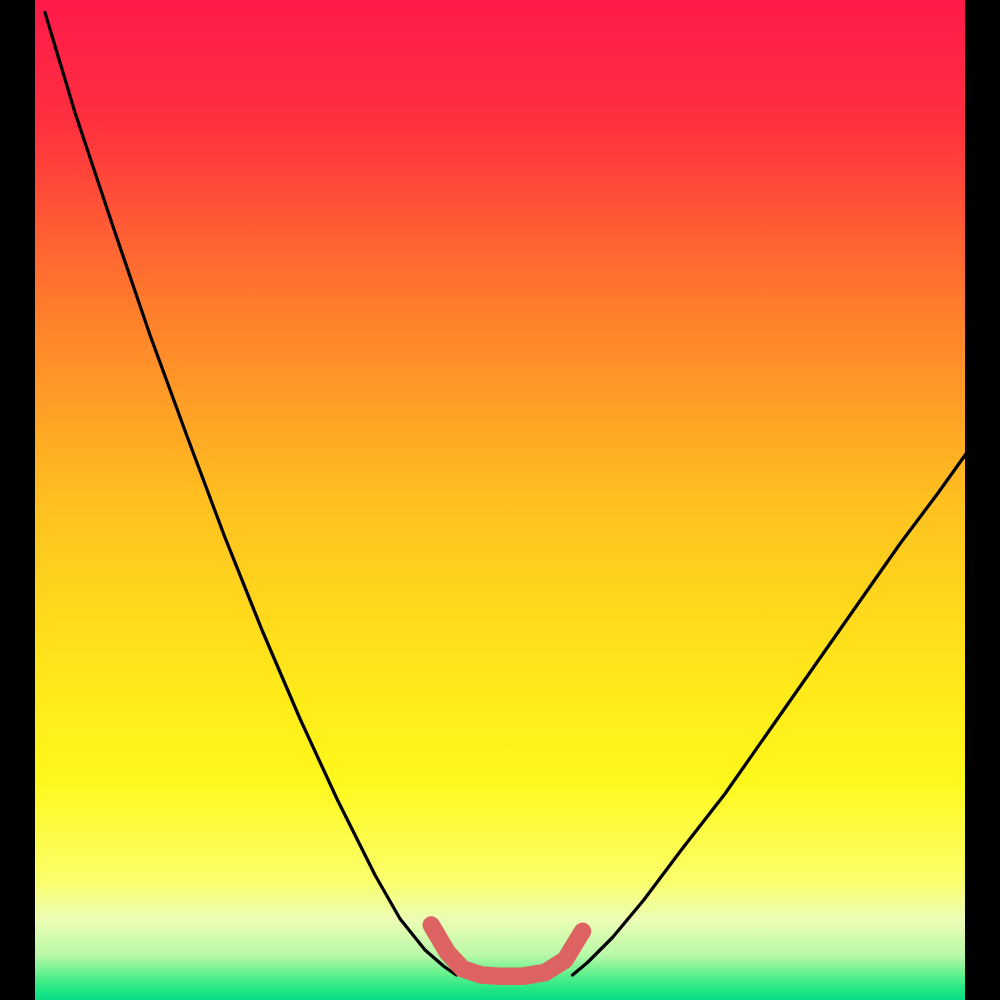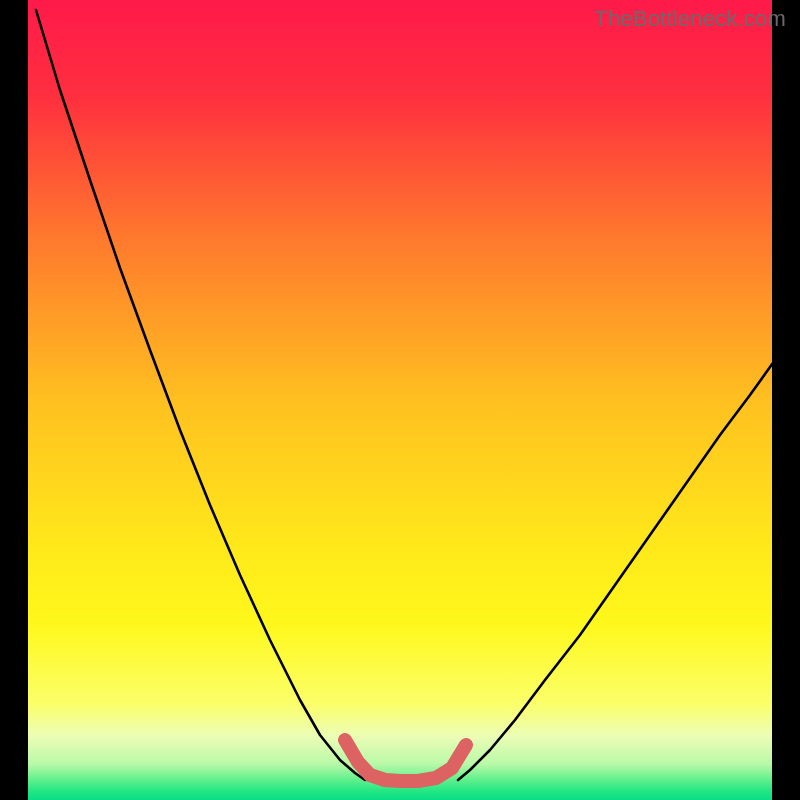--- a/index.html
+++ b/index.html
@@ -29,21 +29,20 @@
     z-index: 10;
   }
   svg {
     display: block;
   }
 </style>
 </head>
 <body>
 
 <div class="chart-container">
-  <div class="watermark">TheBottleneck.com</div>
   <svg id="chart-svg" width="800" height="800" viewBox="0 0 800 800">
       <defs>
         <linearGradient id="bg-grad" x1="0" y1="0" x2="0" y2="1">
           <stop offset="0%" stop-color="#ff1a4a"></stop>
           <stop offset="12%" stop-color="#ff2f3f"></stop>
           <stop offset="30%" stop-color="#ff7a2d"></stop>
           <stop offset="50%" stop-color="#ffc020"></stop>
           <stop offset="68%" stop-color="#ffe81a"></stop>
           <stop offset="78%" stop-color="#fff81c"></stop>
           <stop offset="88%" stop-color="#fbff6a"></stop>

